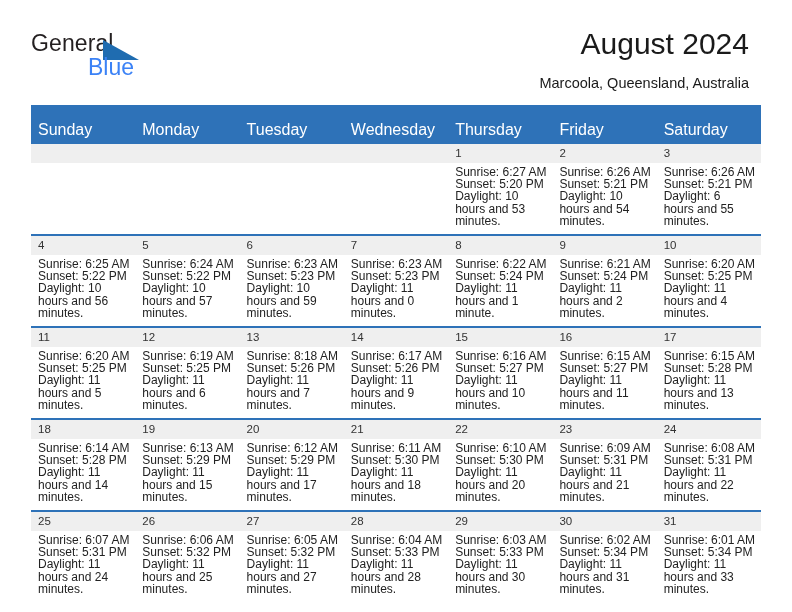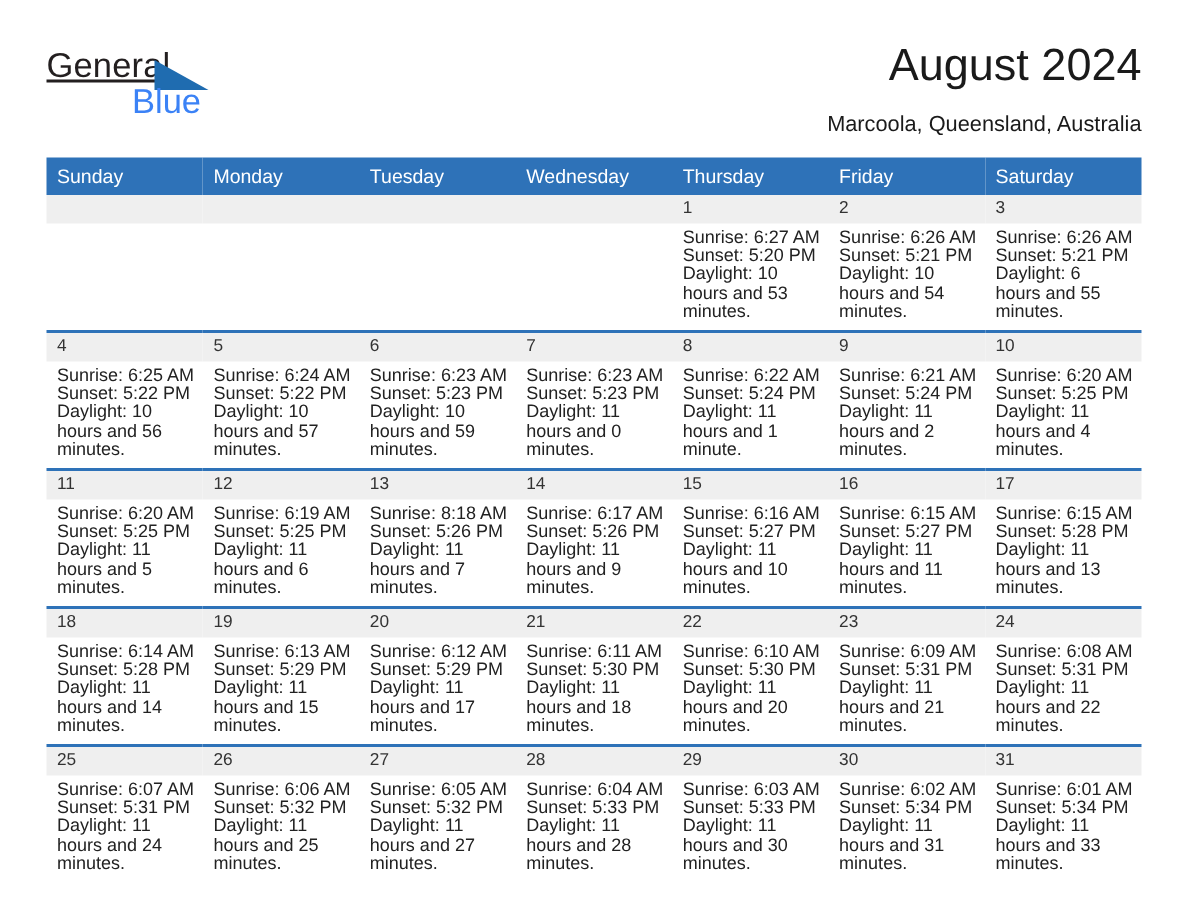--- a/index.html
+++ b/index.html
@@ -40,21 +40,20 @@
   }
   .brand-general {
     position: absolute;
     left: 0;
     top: 0;
     font-size: 23px;
     letter-spacing: 0.1px;
     color: #231f20;
     font-family: "Liberation Sans", sans-serif;
     line-height: 1;
-    text-decoration: underline;
   }
   .brand-blue {
     position: absolute;
     left: 57px;
     top: 24px;
     font-size: 23px;
     color: #3b82f6;
     line-height: 1;
   }
   .brand-triangle {
@@ -62,21 +61,21 @@
     left: 72px;
     top: 8px;
     width: 0;
     height: 0;
     border-left: 36px solid #1f6cb0;
     border-top: 20px solid transparent;
   }
 
   .titles {
     position: absolute;
-    right: 0;
+    right: 12px;
     top: 0;
     text-align: right;
   }
   .cal-title {
     font-size: 30px;
     font-weight: normal;
     color: #1a1a1a;
     line-height: 36px;
     white-space: nowrap;
   }
@@ -95,24 +94,24 @@
     top: 105px;
     width: 730px;
     border-collapse: collapse;
     table-layout: fixed;
   }
   .calendar col { width: 104.28px; }
 
   thead th {
     background: #2e72b8;
     color: #ffffff;
-    font-size: 13px;
+    font-size: 16px;
     font-weight: normal;
     text-align: left;
-    padding: 5px 0 5px 7px;
+    padding: 16px 0 5px 7px;
     height: 21px;
     border: none;
     margin-top: 24px;
   }
 
   tbody tr.week-row > td {
     border-top: 2px solid #2e72b8;
     vertical-align: top;
     padding: 0;
     height: 90px;

